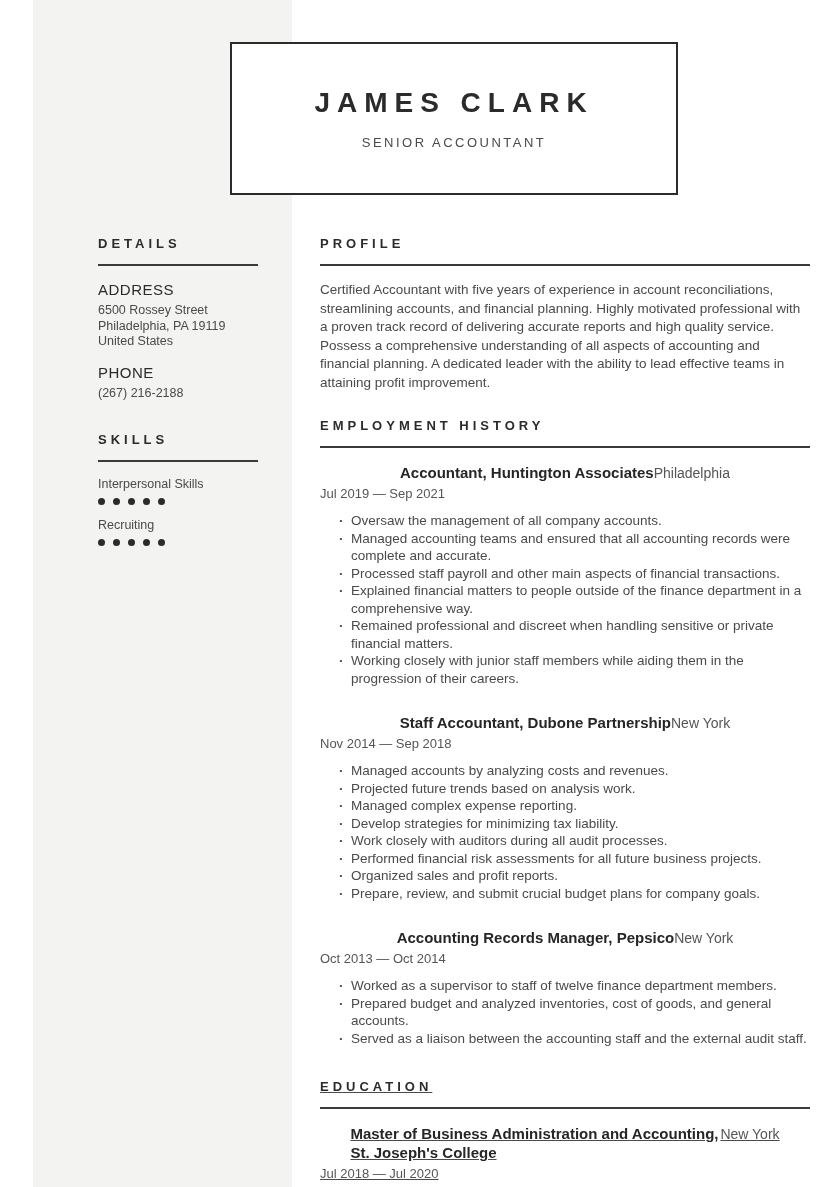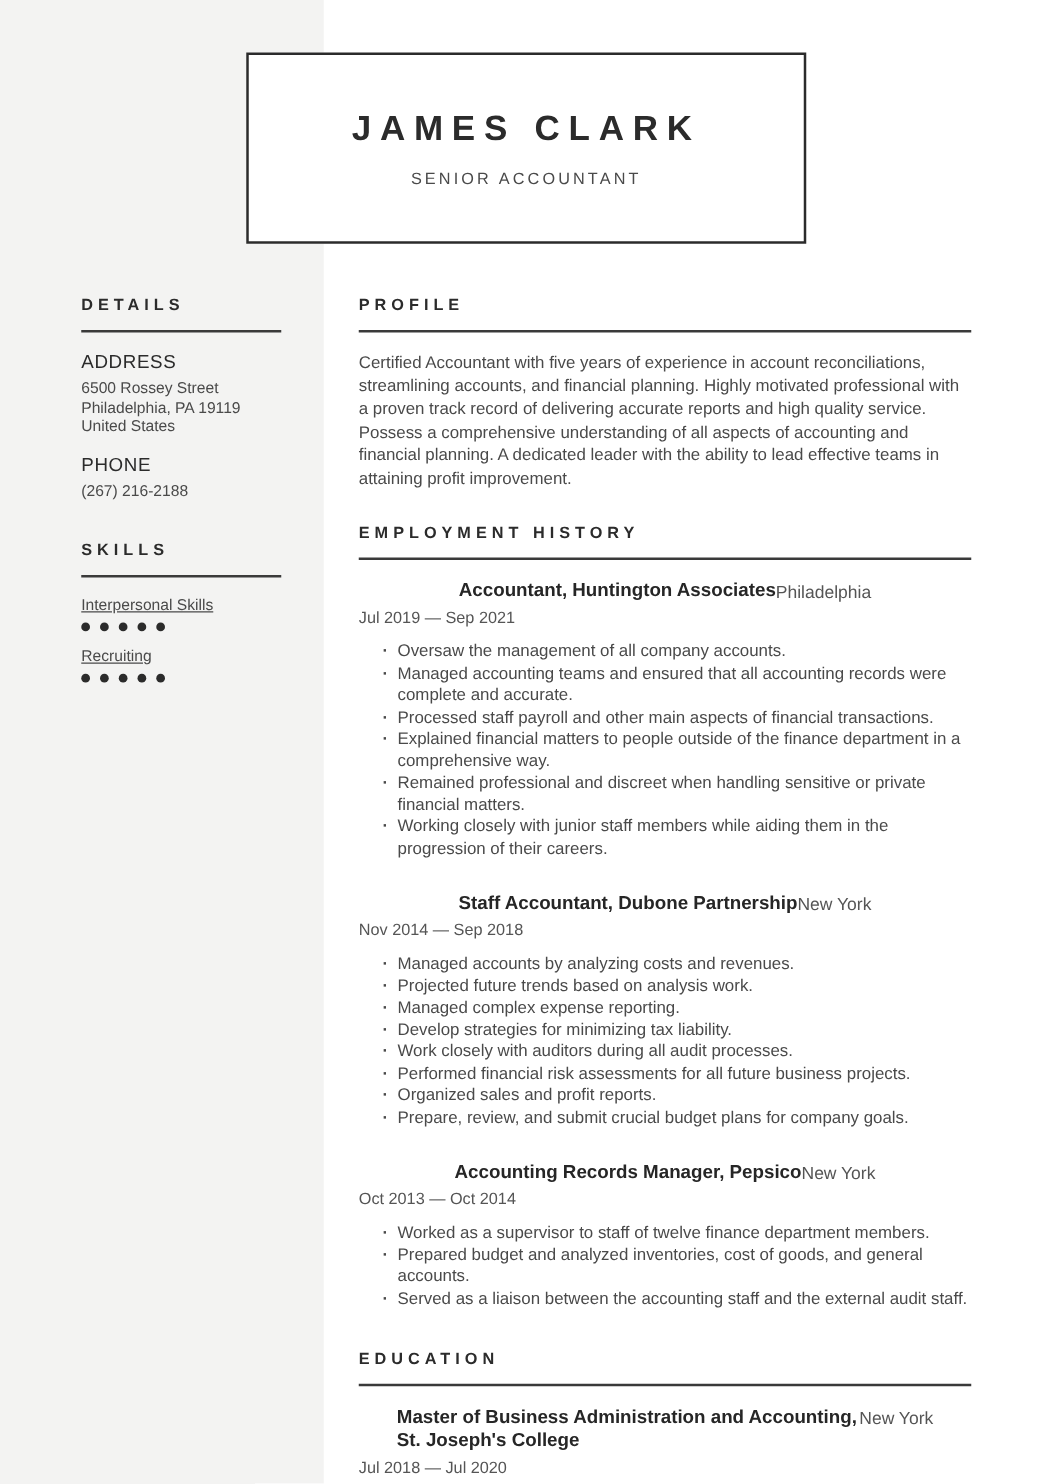--- a/index.html
+++ b/index.html
@@ -7,20 +7,21 @@
   body {
     font-family: "Liberation Sans", "DejaVu Sans", sans-serif;
     color: #4a4a4a;
   }
   .page {
     position: relative;
     width: 792px;
     height: 1187px;
     background: #ffffff;
     overflow: hidden;
+    margin-left: 33px;
   }
   .sidebar-bg {
     position: absolute;
     left: 0; top: 0;
     width: 259px; height: 100%;
     background: #f3f3f2;
   }
   
   .header-box {
     position: absolute;
@@ -67,21 +68,21 @@
   .side-label {
     font-size: 15px;
     font-weight: normal;
     color: #2b2b2b;
     letter-spacing: 0.5px;
     margin-bottom: 5px;
   }
   .side-text { font-size: 12.5px; line-height: 15.5px; color: #4a4a4a; }
   .side-group { margin-bottom: 14px; }
   .skills-block { margin-top: 31px; }
-  .skill-item { margin-bottom: 13px; text-decoration: underline; }
+  .skill-item { margin-bottom: 13px; }
   .skill-name { font-size: 12.5px; color: #4a4a4a; margin-bottom: 7px; }
   .dots { display: flex; gap: 8px; }
   .dot {
     width: 7px; height: 7px;
     border-radius: 50%;
     background: #2b2b2b;
     display: inline-block;
   }
   
   .main {
@@ -245,21 +246,21 @@
         </div>
         <div class="job-dates">Oct 2013 — Oct 2014</div>
         <ul class="job-bullets">
           <li>Worked as a supervisor to staff of twelve finance department members.</li>
           <li>Prepared budget and analyzed inventories, cost of goods, and general accounts.</li>
           <li>Served as a liaison between the accounting staff and the external audit staff.</li>
         </ul>
       </div>
     </section>
 
-    <section class="section" style="margin-top: 32px;">
+    <section class="section" style="margin-top: 32px; text-decoration: underline;">
       <div class="sec-heading">EDUCATION</div>
       <div class="job">
         <div class="job-head">
           <div class="job-title">Master of Business Administration and Accounting, St. Joseph's College</div>
           <div class="job-location">New York</div>
         </div>
         <div class="job-dates">Jul 2018 — Jul 2020</div>
       </div>
     </section>
 

